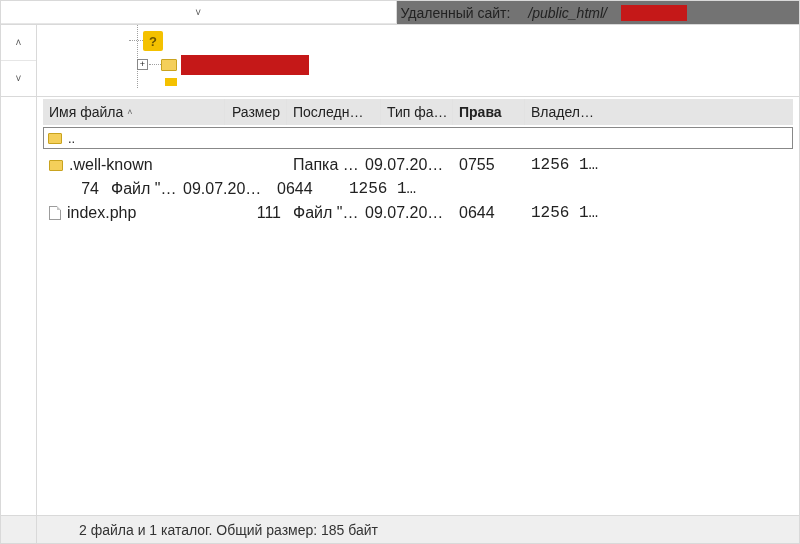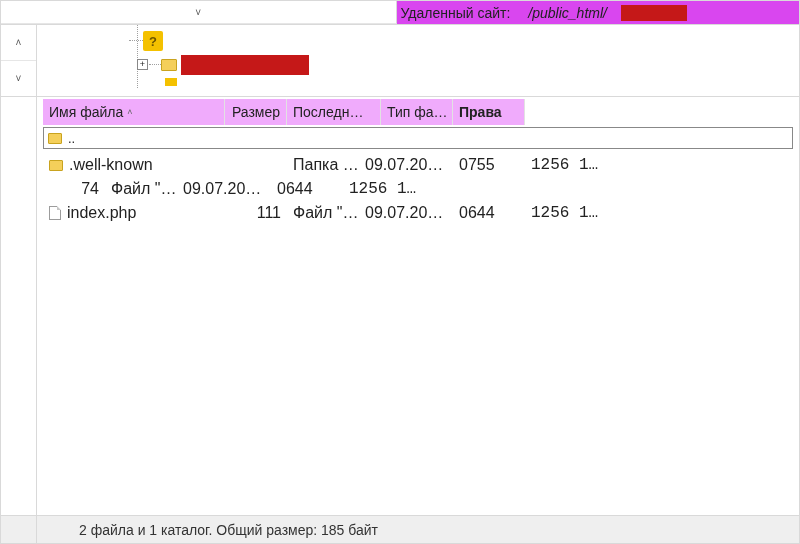--- a/index.html
+++ b/index.html
@@ -33,21 +33,21 @@
     align-items: center;
     justify-content: center;
     background: #fff;
   }
   .addr-area {
     flex: 1;
     display: flex;
     align-items: center;
     padding: 7px 4px;
     gap: 16px;
-    background: #d946ef;
+    background: #737373;
     font-size: 14px;
   }
   .addr-label { white-space: nowrap; padding-right: 2px; }
   .addr-path  { white-space: nowrap; font-style: italic; }
   .addr-redact {
     display: inline-block;
     width: 66px; height: 16px;
     background: #c51818;
     vertical-align: middle;
     margin-left: -2px;
@@ -162,21 +162,21 @@
     font-size: 14px;
   }
   .col-header .hcell {
     border-right: 1px solid #e2e2e2;
     display: flex;
     align-items: center;
     padding: 0 6px;
     overflow: hidden;
     white-space: nowrap;
     cursor: pointer;
-    background: #f0abfc;
+    background: #e5e5e5;
     text-align: right;
   }
   .hcell.name { width: 182px; }
   .hcell.size { width: 62px; justify-content: flex-end;}
   .hcell.type { width: 72px; }
   .hcell.mod  { width: 94px; }
   .hcell.perm { width: 72px; font-weight: bold; }
   .hcell.owner{ flex: 1; border-right: none;}
   .sort-caret { font-size: 9px; color: #666; margin-left: 4px;}
 
@@ -300,20 +300,21 @@
 
       <div class="col-header">
         <div class="hcell name">
           <span>Имя файла</span>
           <span class="sort-caret">˄</span>
         </div>
         <div class="hcell size">Размер</div>
         <div class="hcell mod">Последн…</div>
         <div class="hcell type">Тип фа…</div>
         <div class="hcell perm">Права</div>
+        <div class="hcell owner">Владел…</div>
       </div>
 
       <div class="parent-row">
         <span class="folder-icon"></span>
         <span>..</span>
       </div>
 
       <div class="file-list" id="file-list">
           <div class="frow">
             <div class="cell name">

